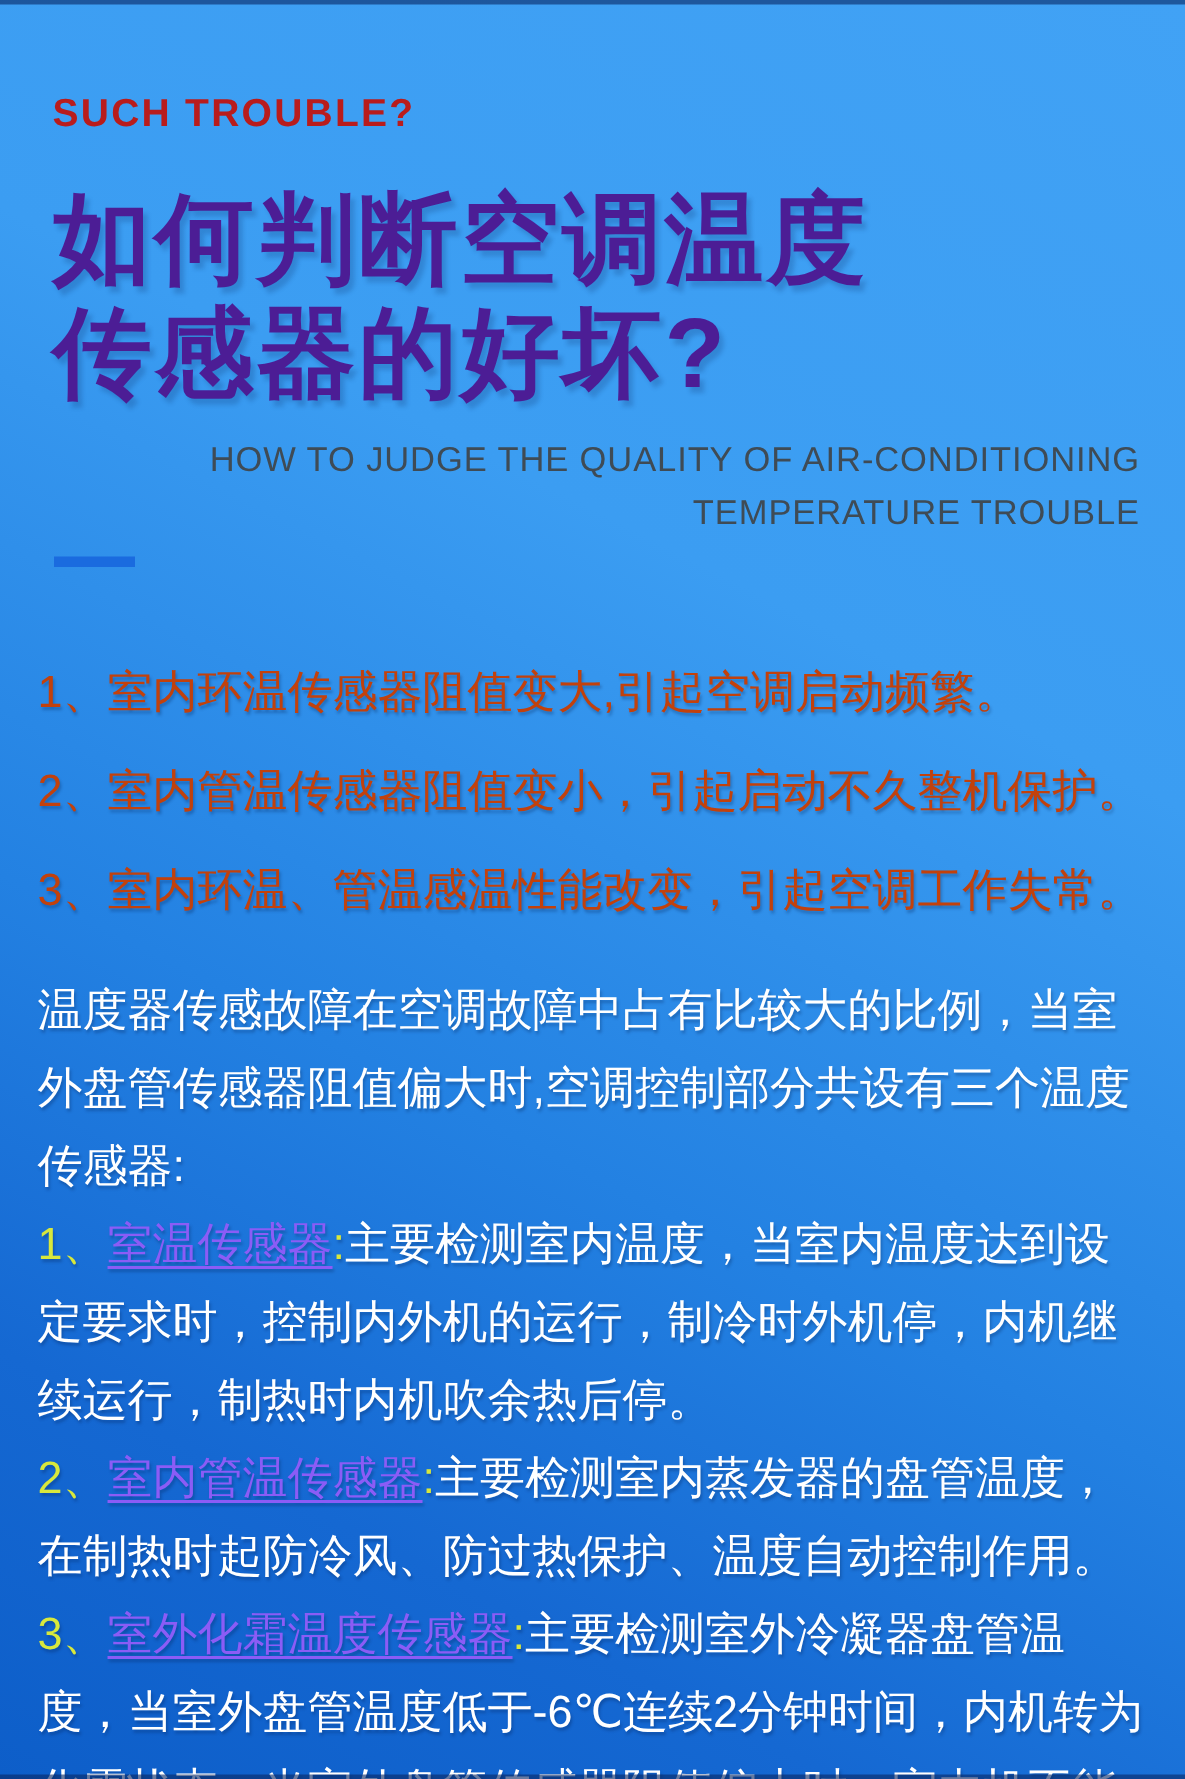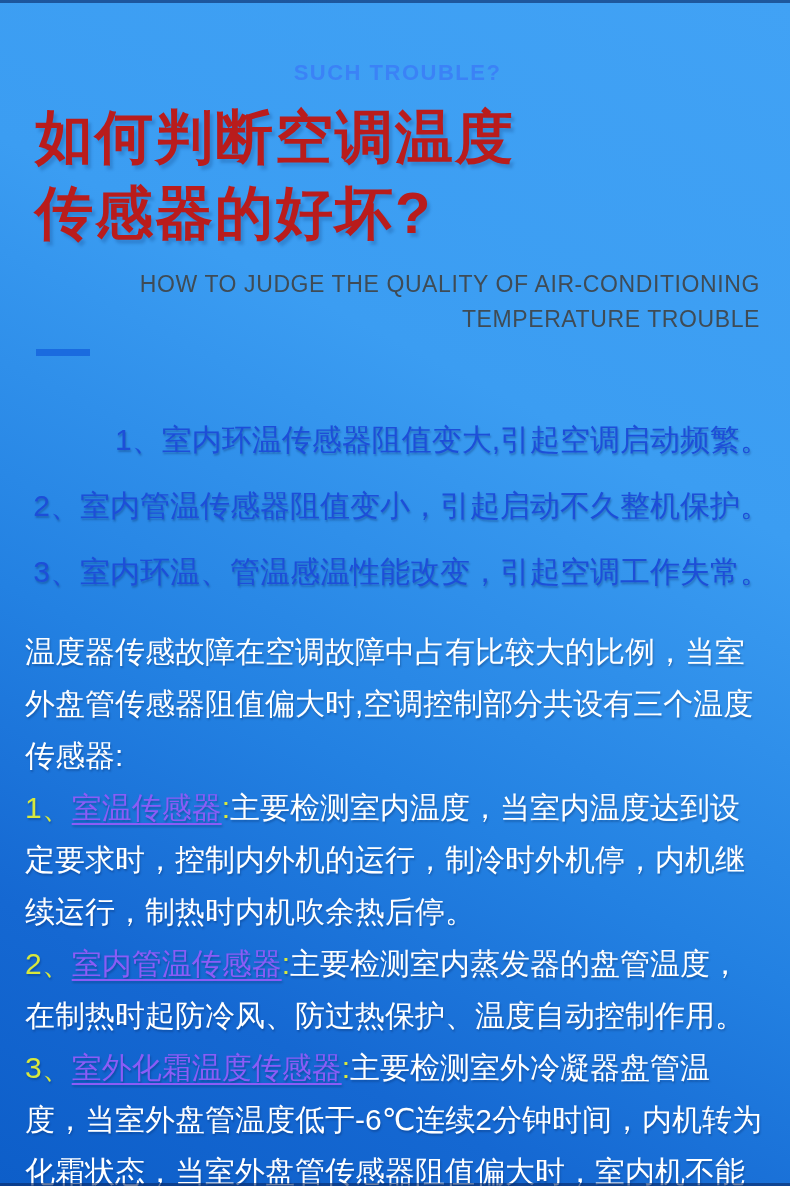--- a/index.html
+++ b/index.html
@@ -8,45 +8,43 @@
     position:relative;overflow:hidden;
     background:linear-gradient(207deg,#41a2f5 0%,#3b9df2 34%,#2381e2 62%,#1568d2 82%,#0d5ec9 100%);
     font-family:"Liberation Sans","DejaVu Sans",sans-serif;
     -webkit-font-smoothing:antialiased;
   }
   .edge{position:absolute;left:0;width:100%;height:3px;background:rgba(9,42,104,.62);}
   .edge.top{top:0;}
   .edge.bottom{bottom:0;}
   .header{padding:60px 30px 0 35px;}
   .kicker{
-    font-size:22px;font-weight:600;letter-spacing:1.5px;
-    color:#3b82f6;
-    text-align:center;
+    font-size:26px;font-weight:600;letter-spacing:1.5px;
+    color:#b91c1c;
   }
   .title{
-    margin-top:13px;
-    font-size:58px;line-height:76px;font-weight:800;
-    color:#b91c1c;letter-spacing:2px;
+    margin-top:30px;
+    font-size:66px;line-height:76px;font-weight:800;
+    color:#4c1d95;letter-spacing:2px;
     text-shadow:3px 4px 3px rgba(15,50,110,.22);
   }
   .subtitle{
     margin-top:16px;
     font-size:23px;line-height:35px;font-weight:500;
     letter-spacing:.6px;color:#3f4b55;text-align:right;
   }
   .accent-bar{
     margin-top:12px;margin-left:1px;
     width:54px;height:7px;background:#1a6bdf;
   }
   .symptoms{margin:64px 20px 0 25px;}
   .symptoms p{
     margin:0 0 26px 0;
-    font-size:30px;line-height:40px;color:#1d4ed8;
+    font-size:30px;line-height:40px;color:#c2410c;
     text-shadow:1px 2px 2px rgba(0,30,80,.30);
-    text-align:right;
   }
   .details{
     margin:34px 20px 0 25px;width:745px;
     font-size:30px;line-height:52px;color:#ffffff;
     text-shadow:1px 2px 2px rgba(0,30,80,.30);
   }
   .details p{margin:0;}
   .sensor-prefix,.sensor-colon{color:#d8e83c;}
   .sensor-name{
     color:#8b5cf6;

